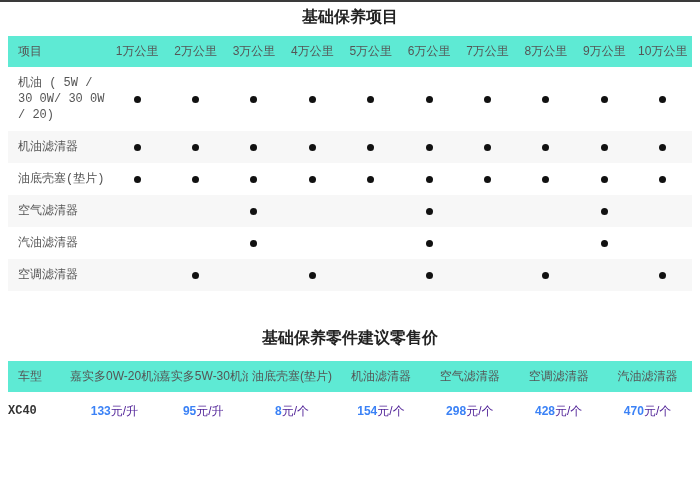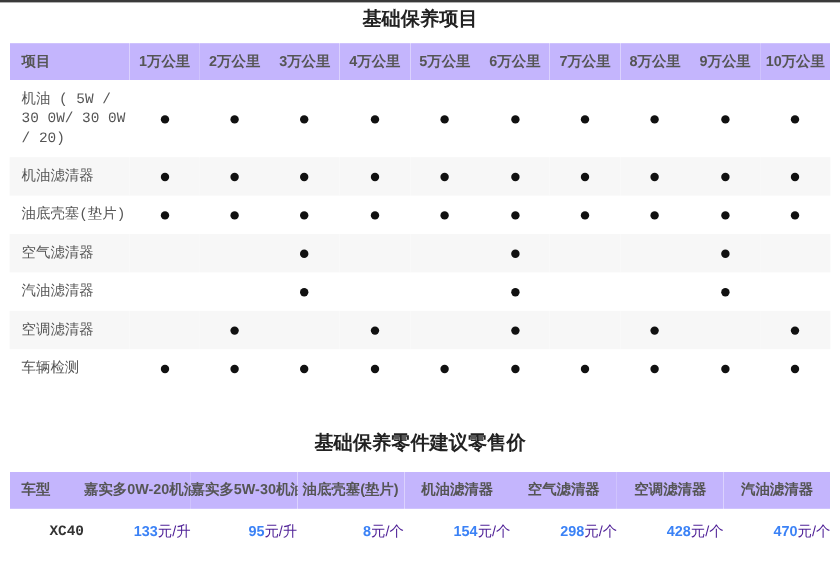--- a/index.html
+++ b/index.html
@@ -12,37 +12,37 @@
   .section-title {
     text-align: center; font-weight: bold; font-size: 16px; color: #222;
     margin: 6px 0 10px 0; line-height: 18px;
   }
   .section-title.second { margin-top: 38px; margin-bottom: 14px; }
   table {
     width: 684px; margin: 0 8px; border-collapse: collapse; table-layout: fixed;
     font-size: 12px;
   }
   thead th {
-    background: #c4b5fd; color: #555; font-weight: bold;
+    background: #5eead4; color: #555; font-weight: normal;
     text-align: center; padding: 7px 0; white-space: nowrap; overflow: hidden;
   }
   thead th:first-child { text-align: left; padding-left: 10px; }
   tbody td { text-align: center; padding: 8px 0; color: #444; line-height: 16px; vertical-align: middle; }
   tbody td:first-child { text-align: left; padding-left: 10px; font-family: Liberation Mono, monospace; }
   tbody tr:nth-child(even) { background: #f7f7f7; }
 
   .maint-table th:first-child, .maint-table td:first-child { width: 90px; }
   .maint-table tbody td { color: #555; }
   .dot {
     display: inline-block; width: 7px; height: 7px; border-radius: 50%;
     background: #111; vertical-align: middle;
   }
 
   .price-table th:first-child, .price-table td:first-child { width: 52px; }
-  .price-table tbody td { padding: 11px 0; text-align: right; }
+  .price-table tbody td { padding: 11px 0; }
   .model-name { font-weight: bold; color: #333; }
   .price-value { font-weight: bold; color: #3b82f6; }
   .price-unit { color: #4c1d95; }
 </style>
 </head>
 <body>
 
 <div class="page">
 
   <div class="section-title">基础保养项目</div>
@@ -135,33 +135,20 @@
           <td><span class="dot"></span></td>
           <td></td>
           <td><span class="dot"></span></td>
           <td></td>
           <td><span class="dot"></span></td>
           <td></td>
           <td><span class="dot"></span></td>
           <td></td>
           <td><span class="dot"></span></td>
         </tr>
-        <tr>
-          <td>车辆检测</td>
-          <td><span class="dot"></span></td>
-          <td><span class="dot"></span></td>
-          <td><span class="dot"></span></td>
-          <td><span class="dot"></span></td>
-          <td><span class="dot"></span></td>
-          <td><span class="dot"></span></td>
-          <td><span class="dot"></span></td>
-          <td><span class="dot"></span></td>
-          <td><span class="dot"></span></td>
-          <td><span class="dot"></span></td>
-        </tr>
       </tbody>
   </table>
 
   <div class="section-title second">基础保养零件建议零售价</div>
 
   <table class="price-table">
     <thead>
       <tr>
           <th>车型</th>
           <th>嘉实多0W-20机油</th>

